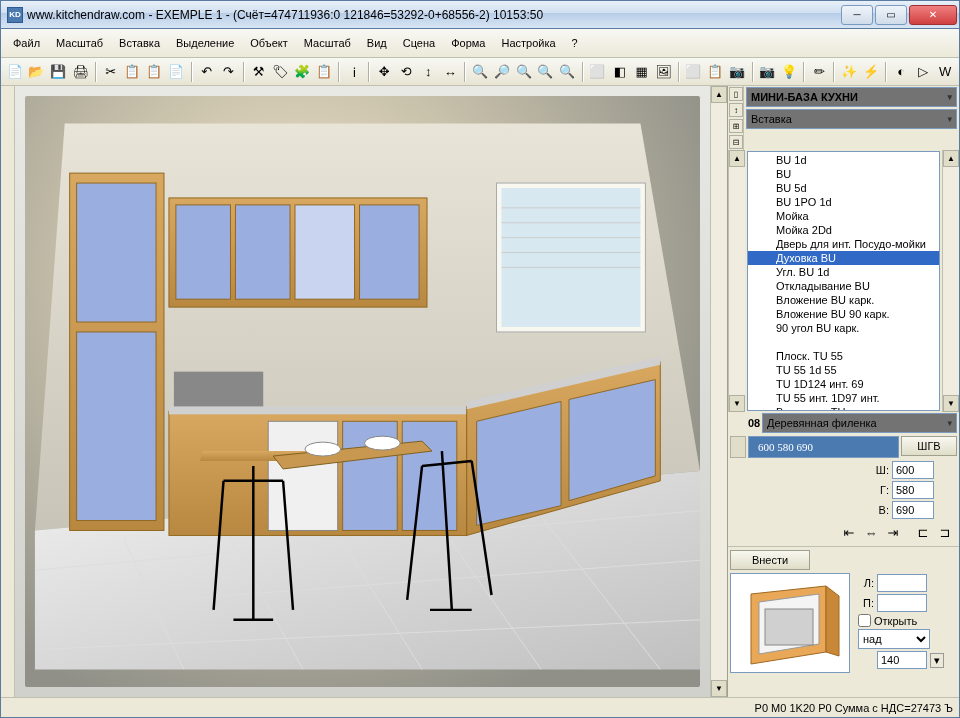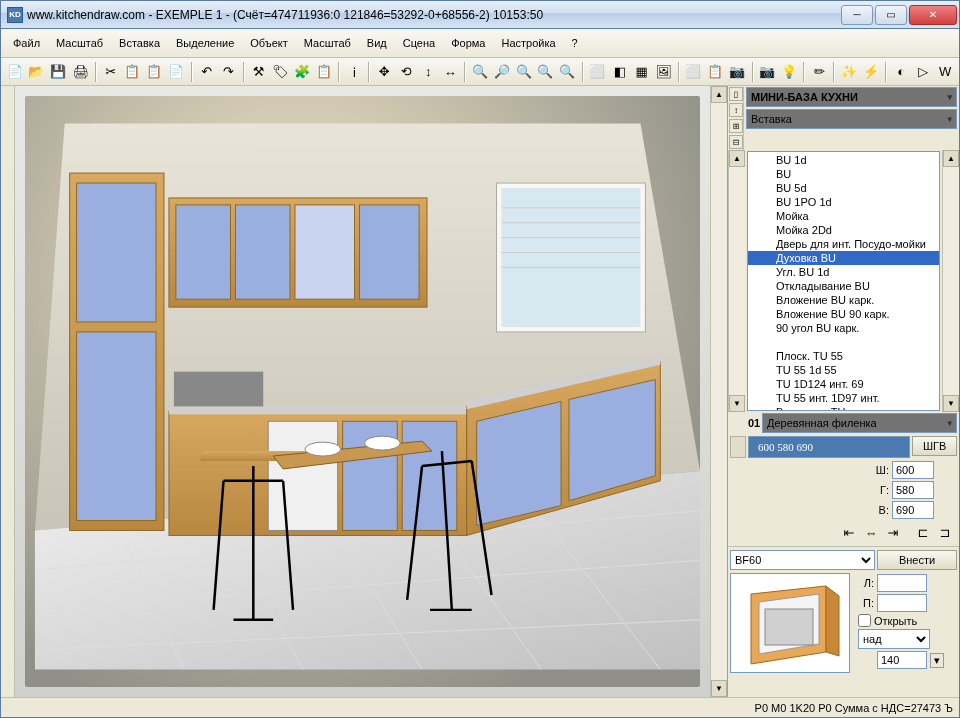--- a/index.html
+++ b/index.html
@@ -254,32 +254,32 @@
             <div class="cat-item">Вложение TU карк.</div>
           </div>
         <div class="scroll-v" style="width:17px;">
           <div class="arrow">▲</div>
             <div class="track"></div>
             <div class="arrow">▼</div>
         </div>
       </div>
 
       <div class="panel-row">
-        <div style="width:30px; font-weight:bold; padding-left:18px;">01</div>
+        <div style="width:30px; font-weight:bold; padding-left:18px;">08</div>
         <div class="panel-dropdown">
           <span>Деревянная филенка</span>
         </div>
       </div>
 
       <div class="dim-area">
         <div style="width:16px; border:1px solid #b0b0a0; background:#e0ddc8;"></div>
         <div class="dim-box">
           <span style="background:transparent;">600 580 690</span>
         </div>
-        <button class="btn" style="width:45px;">ШГВ</button>
+        <button class="btn" style="width:56px;">ШГВ</button>
       </div>
 
       <div style="display:flex;">
         <div style="flex:1;"></div>
         <div style="width:90px;">
           <div class="field-row">
               <label>Ш:</label>
               <input type="text" value="600" style="">
             </div>
           <div class="field-row">
@@ -298,23 +298,20 @@
         <div class="tool-btn">⇤</div>
         <div class="tool-btn">⇔</div>
         <div class="tool-btn">⇥</div>
         <div style="width:6px;"></div>
         <div class="tool-btn">⊏</div>
         <div class="tool-btn">⊐</div>
       </div>
       <div class="section-divider"></div>
 
       <div class="panel-row">
-        <select class="native" style="flex:1;">
-          <option>BF60</option>
-        </select>
         <button class="btn" style="width:80px;">Внести</button>
       </div>
 
       <div style="display:flex;">
         <div class="preview">
           <svg width="120" height="100" viewBox="0 0 120 100">
             <polygon points="20,20 95,12 95,78 20,90" fill="#e8a858" stroke="#a06820"></polygon>
             <polygon points="28,28 88,20 88,70 28,80" fill="#f4f4f4" stroke="#999"></polygon>
             <polygon points="95,12 108,22 108,82 95,78" fill="#c88838" stroke="#a06820"></polygon>
             <rect x="34" y="35" width="48" height="36" fill="#d0d0d0" stroke="#888"></rect>

